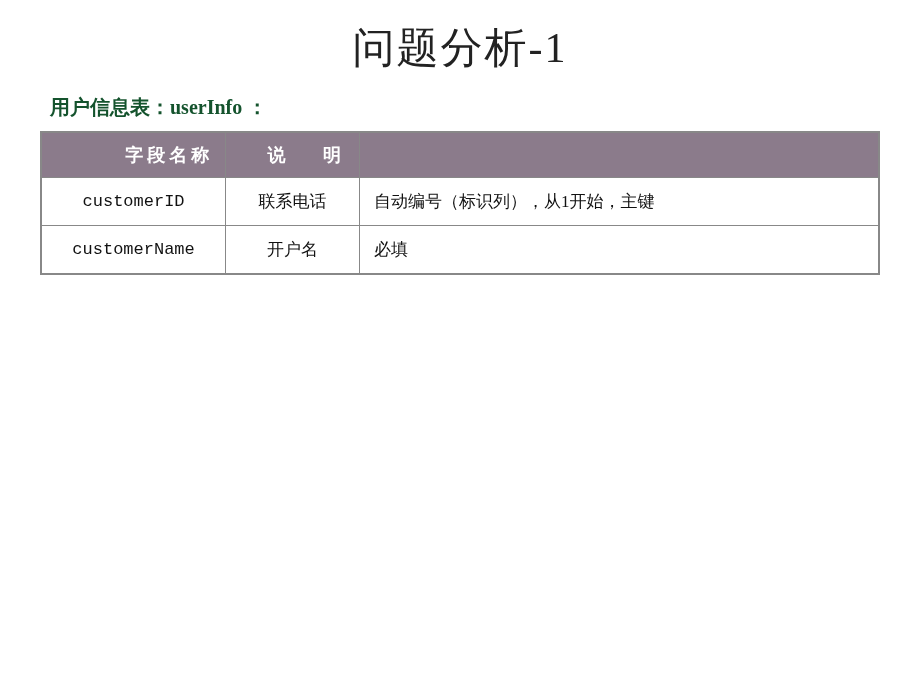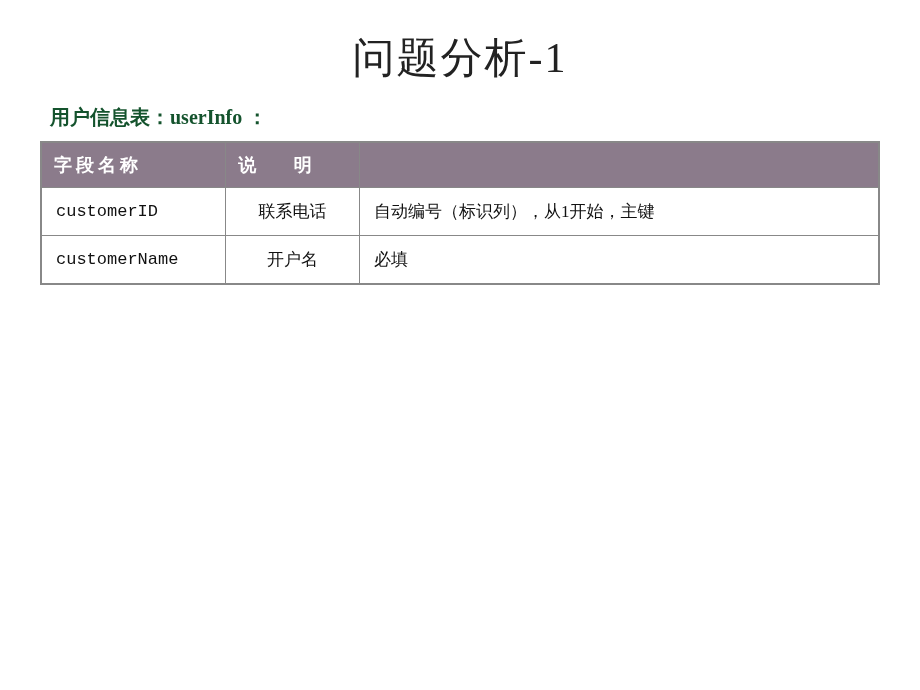--- a/index.html
+++ b/index.html
@@ -12,21 +12,21 @@
       width: 920px;
       height: 690px;
       background: #ffffff;
       font-family: "SimSun", "宋体", serif;
       overflow: hidden;
     }
 
     .page {
       width: 920px;
       height: 690px;
-      padding: 30px 40px 20px 40px;
+      padding: 20px 40px 20px 40px;
       display: flex;
       flex-direction: column;
       align-items: flex-start;
     }
 
     .title {
       width: 100%;
       text-align: center;
       font-size: 42px;
       font-weight: normal;
@@ -59,21 +59,21 @@
     table thead tr {
       background-color: #8b7b8b;
     }
 
     table thead tr th {
       color: #fff;
       font-size: 18px;
       font-weight: bold;
       padding: 10px 12px;
       border: 1.5px solid #888;
-      text-align: left;
+      text-align: right;
       letter-spacing: 4px;
     }
 
     table thead tr th:first-child {
       width: 22%;
     }
 
     table thead tr th:nth-child(2) {
       width: 16%;
     }
@@ -87,21 +87,21 @@
       padding: 10px 14px;
       font-size: 17px;
       color: #111;
       vertical-align: middle;
     }
 
     table tbody tr td:first-child {
       font-family: "Courier New", monospace;
       font-size: 17px;
       color: #111;
-      text-align: left;
+      text-align: center;
     }
 
     table tbody tr td:nth-child(2) {
       text-align: center;
       font-size: 17px;
     }
 
     table tbody tr td:nth-child(3) {
       font-size: 17px;
       line-height: 1.6;

